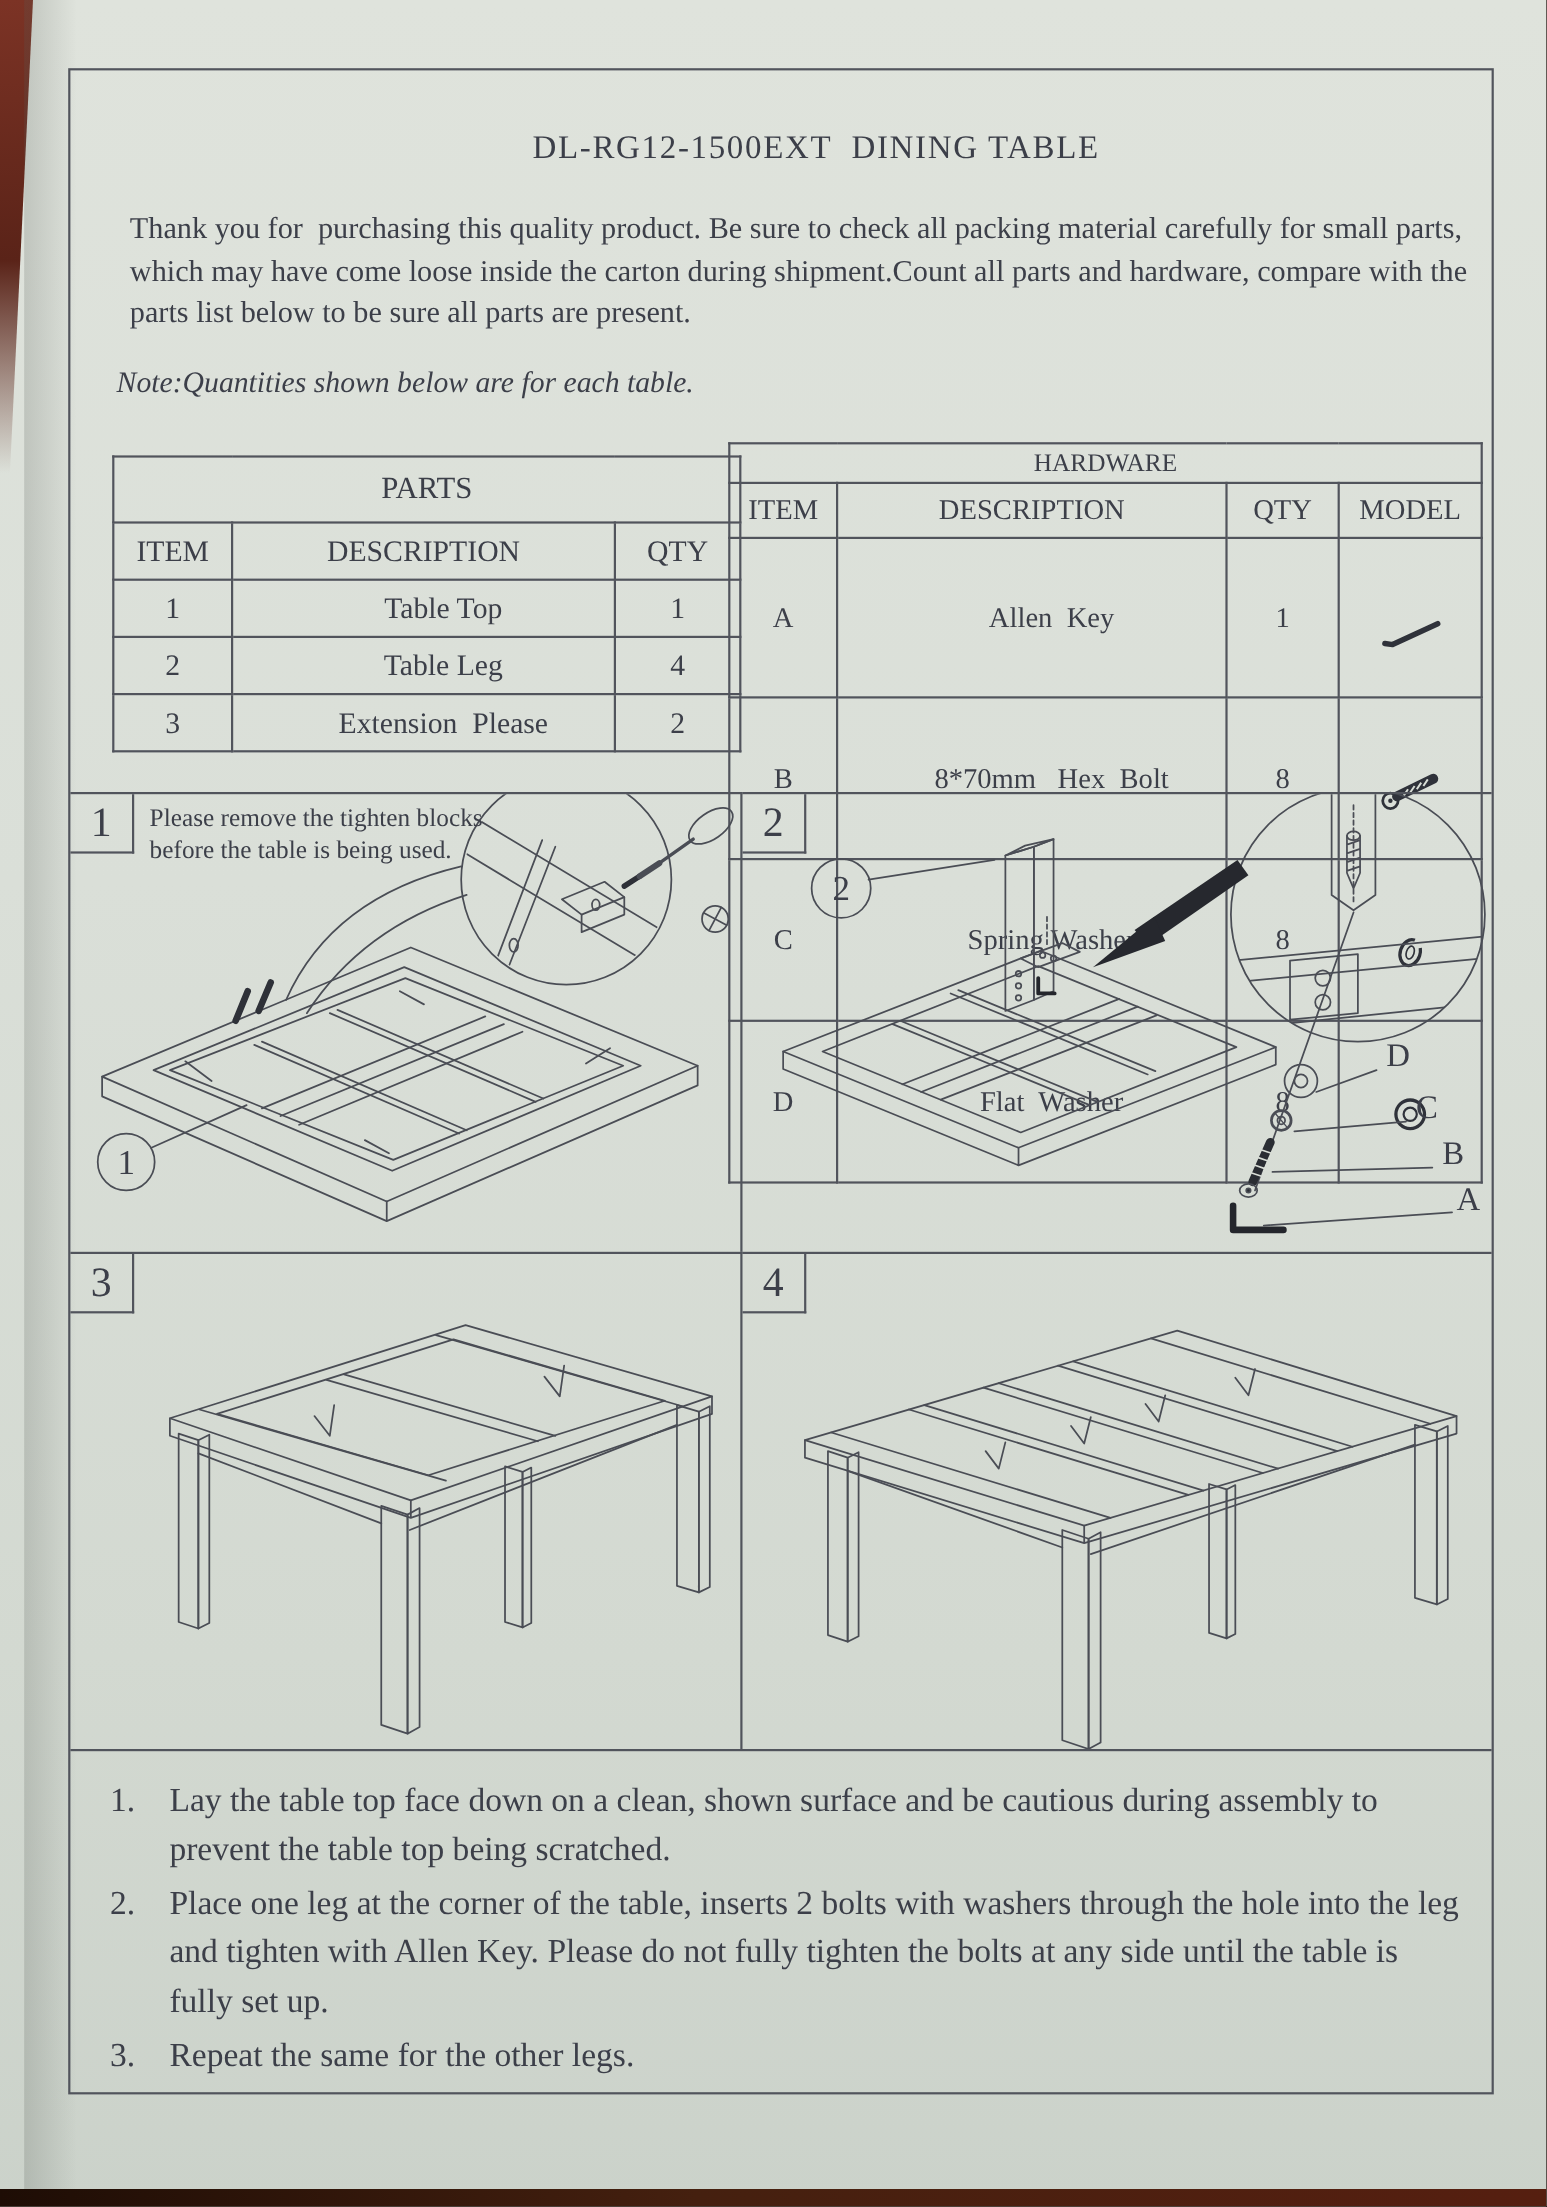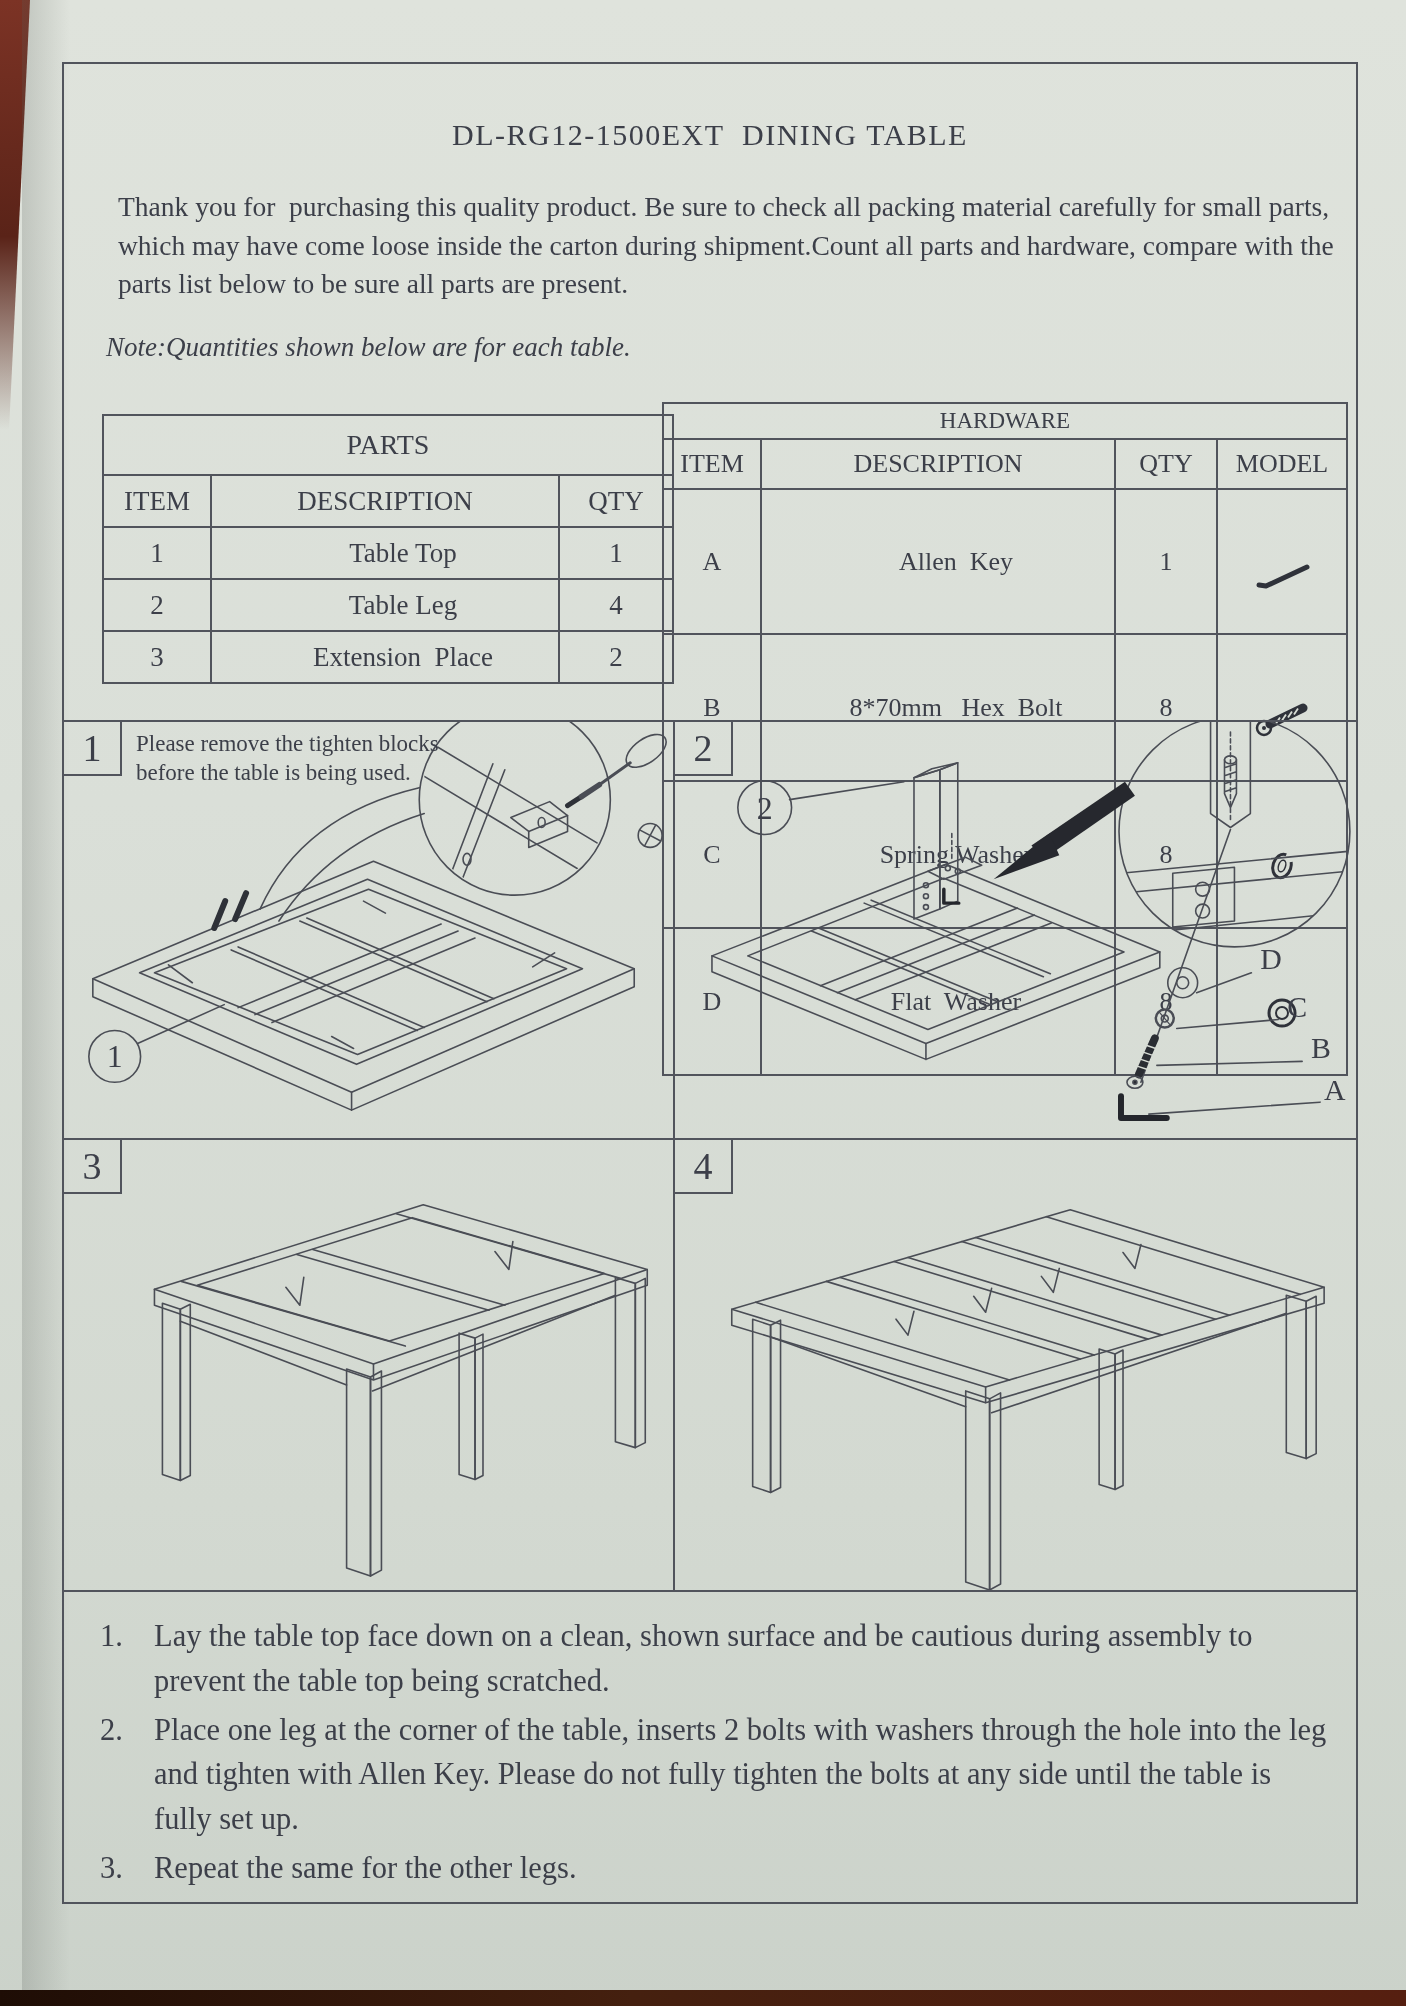--- a/index.html
+++ b/index.html
@@ -10,21 +10,21 @@
     background:linear-gradient(180deg,#7c3325,#5a2318 55%,rgba(74,28,18,0));
     clip-path:polygon(0 0,100% 0,30% 100%,0 100%);}
   .edge-bottom{position:absolute;left:0;bottom:0;width:100%;height:16px;
     background:linear-gradient(90deg,#1e0d05,#45200f 45%,#561f10);}
   .paper-shadow-left{position:absolute;left:22px;top:0;width:48px;height:100%;
     background:linear-gradient(90deg,rgba(86,92,86,.22),rgba(86,92,86,0));}
   .doc{position:absolute;left:62px;top:62px;width:1292px;height:1838px;border:2px solid #51545c;}
   .title1,.title2{position:absolute;width:100%;text-align:center;font-size:30px;
     letter-spacing:1.5px;white-space:pre-wrap;}
   .title1{top:16px;}
-  .title2{top:54px;}
+  .title2{top:54px;padding-left:32px;}
   .intro{position:absolute;left:42px;top:112px;width:1216px;margin:12px;font-size:27.5px;
     line-height:1.4;white-space:pre-wrap;}
   .note{position:absolute;left:42px;top:268px;margin:0;font-size:27px;font-style:italic;}
   table{border-collapse:collapse;position:absolute;font-size:27px;color:#3c3f49;}
   td{border:2px solid #51545c;padding:4px 8px;text-align:center;white-space:pre-wrap;}
   td.desc{text-align:center;padding-left:44px;}
   .parts{left:38px;top:350px;}
   .parts td.ttl{height:50px;font-size:28px;}
   .parts td{height:42px;}
   .parts .c-item{width:90px;}
@@ -83,21 +83,21 @@
         <td class="desc">Table Top</td>
         <td>1</td>
       </tr>
       <tr>
         <td>2</td>
         <td class="desc">Table Leg</td>
         <td>4</td>
       </tr>
       <tr>
         <td>3</td>
-        <td class="desc">Extension  Place</td>
+        <td class="desc">Extension  Please</td>
         <td>2</td>
       </tr>
     </tbody>
       </table>
 
     <table class="hw">
       <tbody>
           <tr>
         <td class="ttl" colspan="4">HARDWARE</td>
       </tr>

